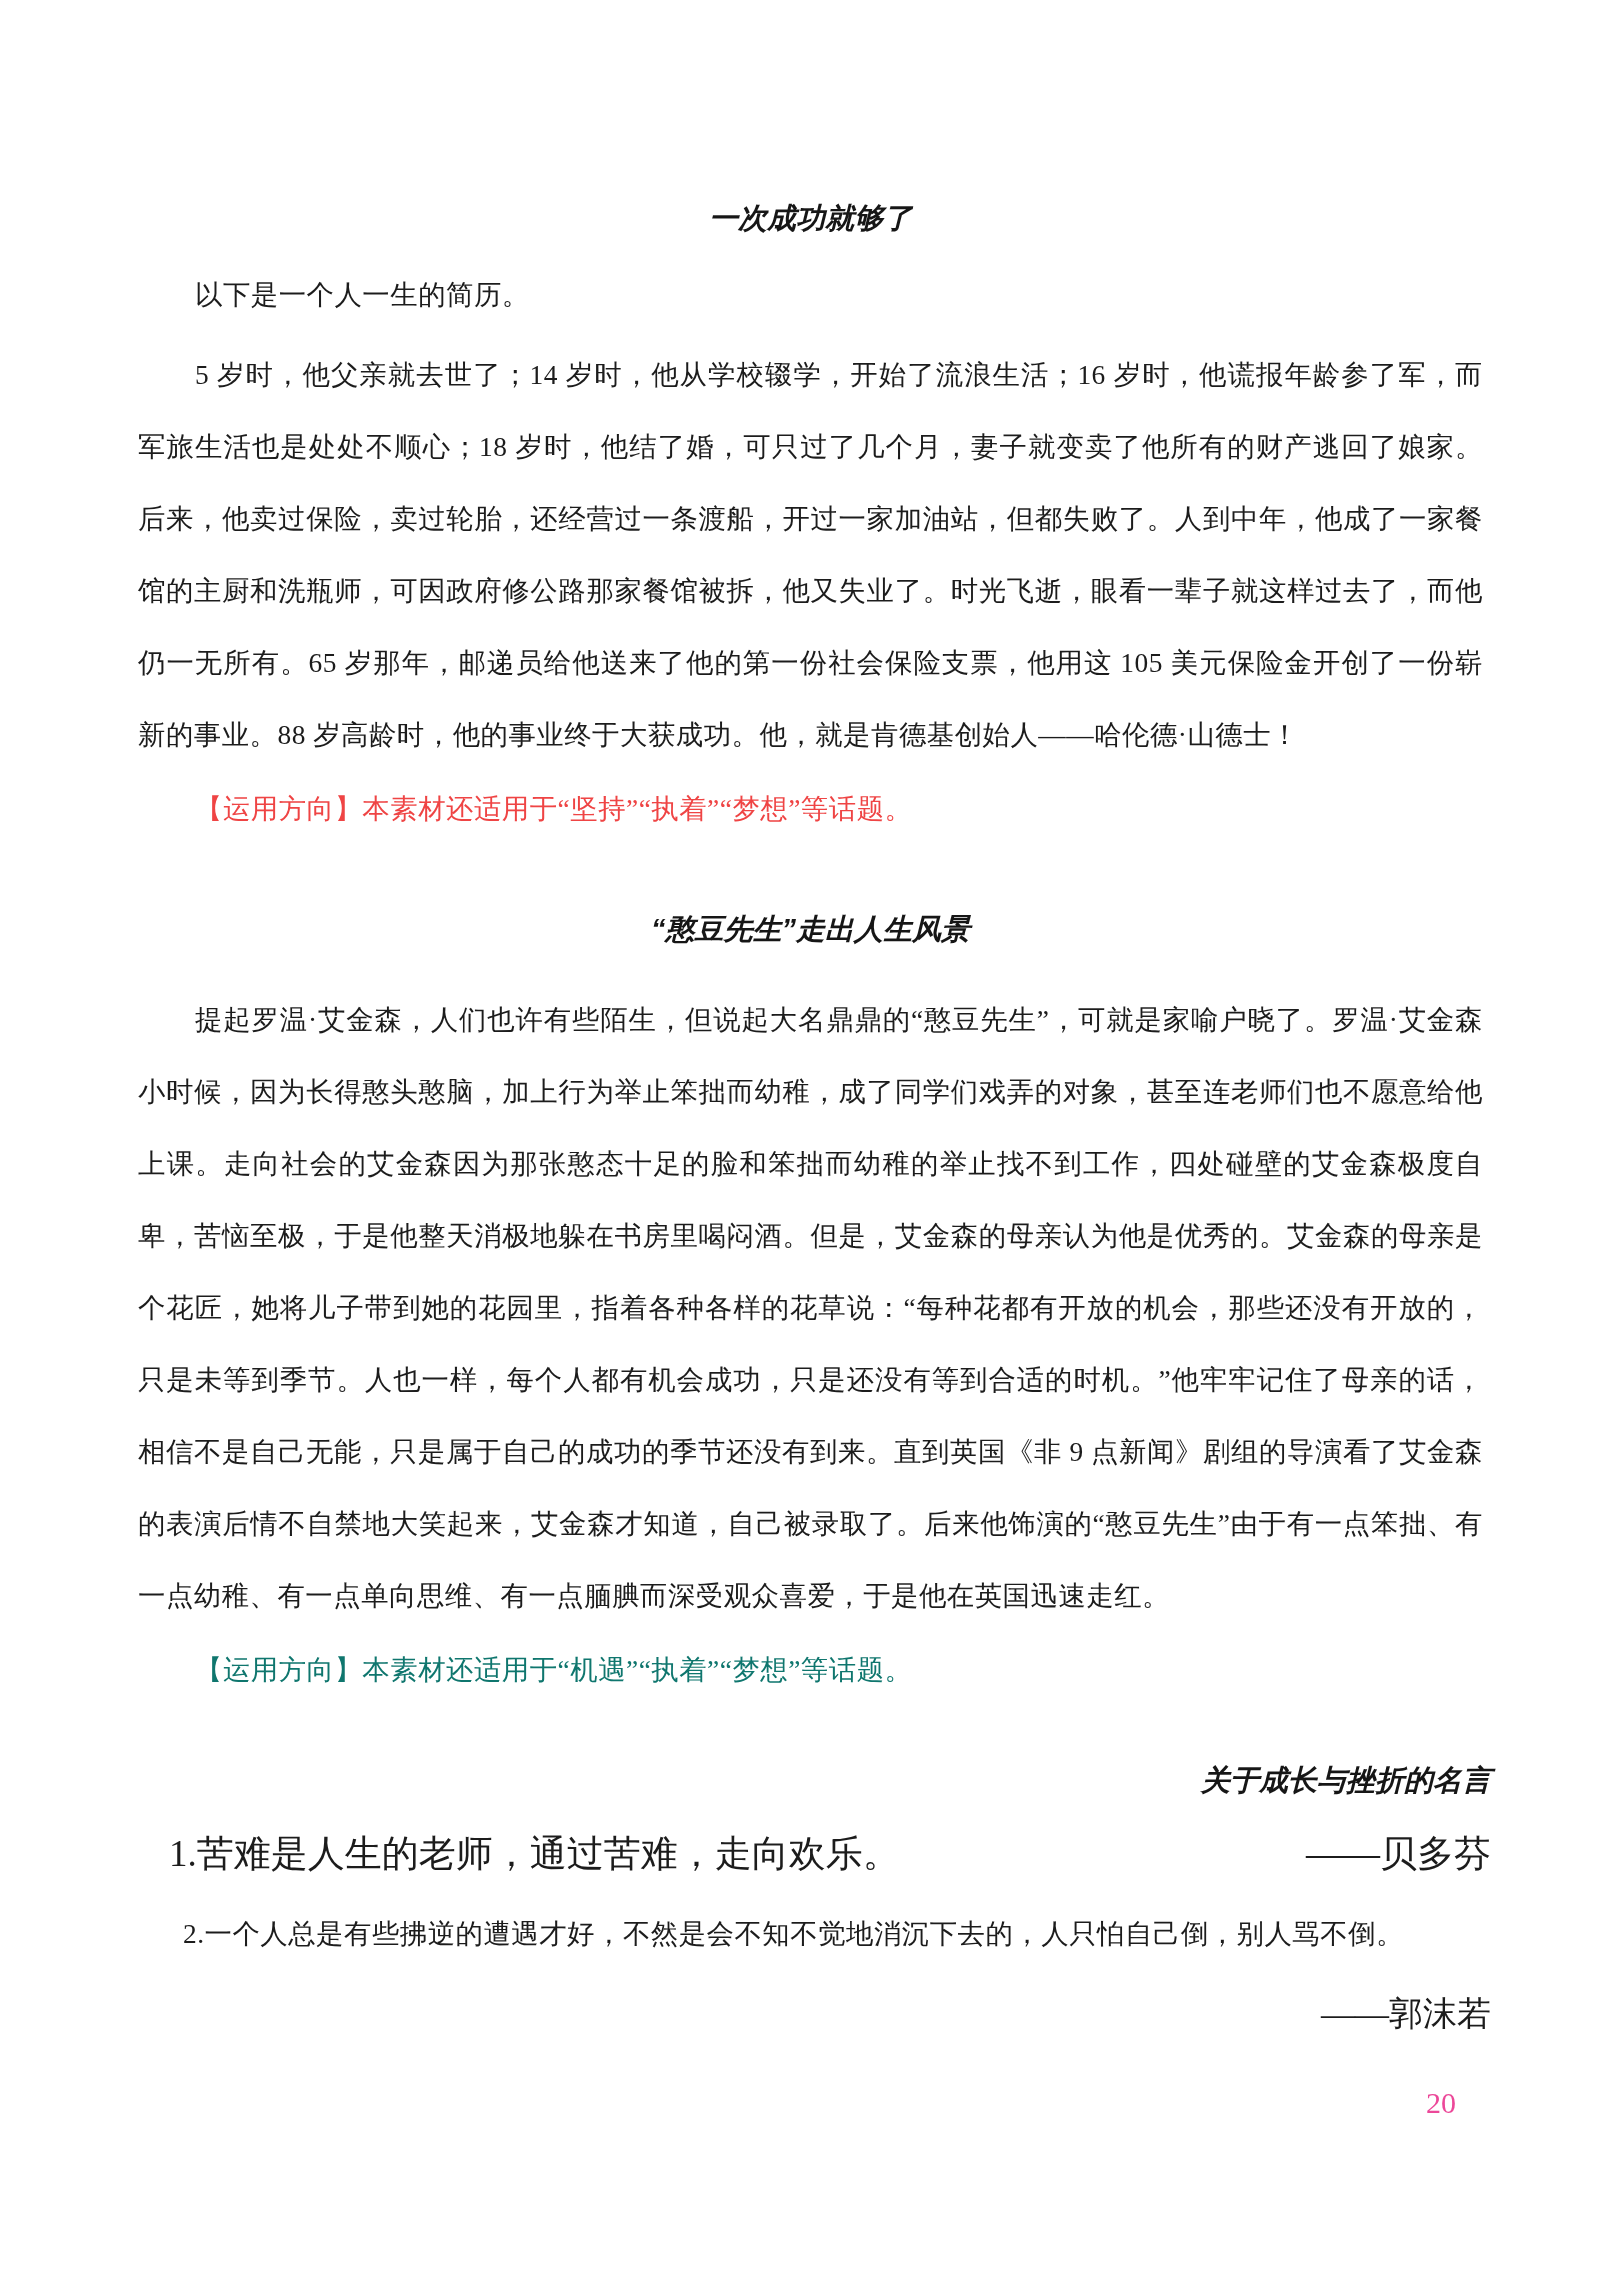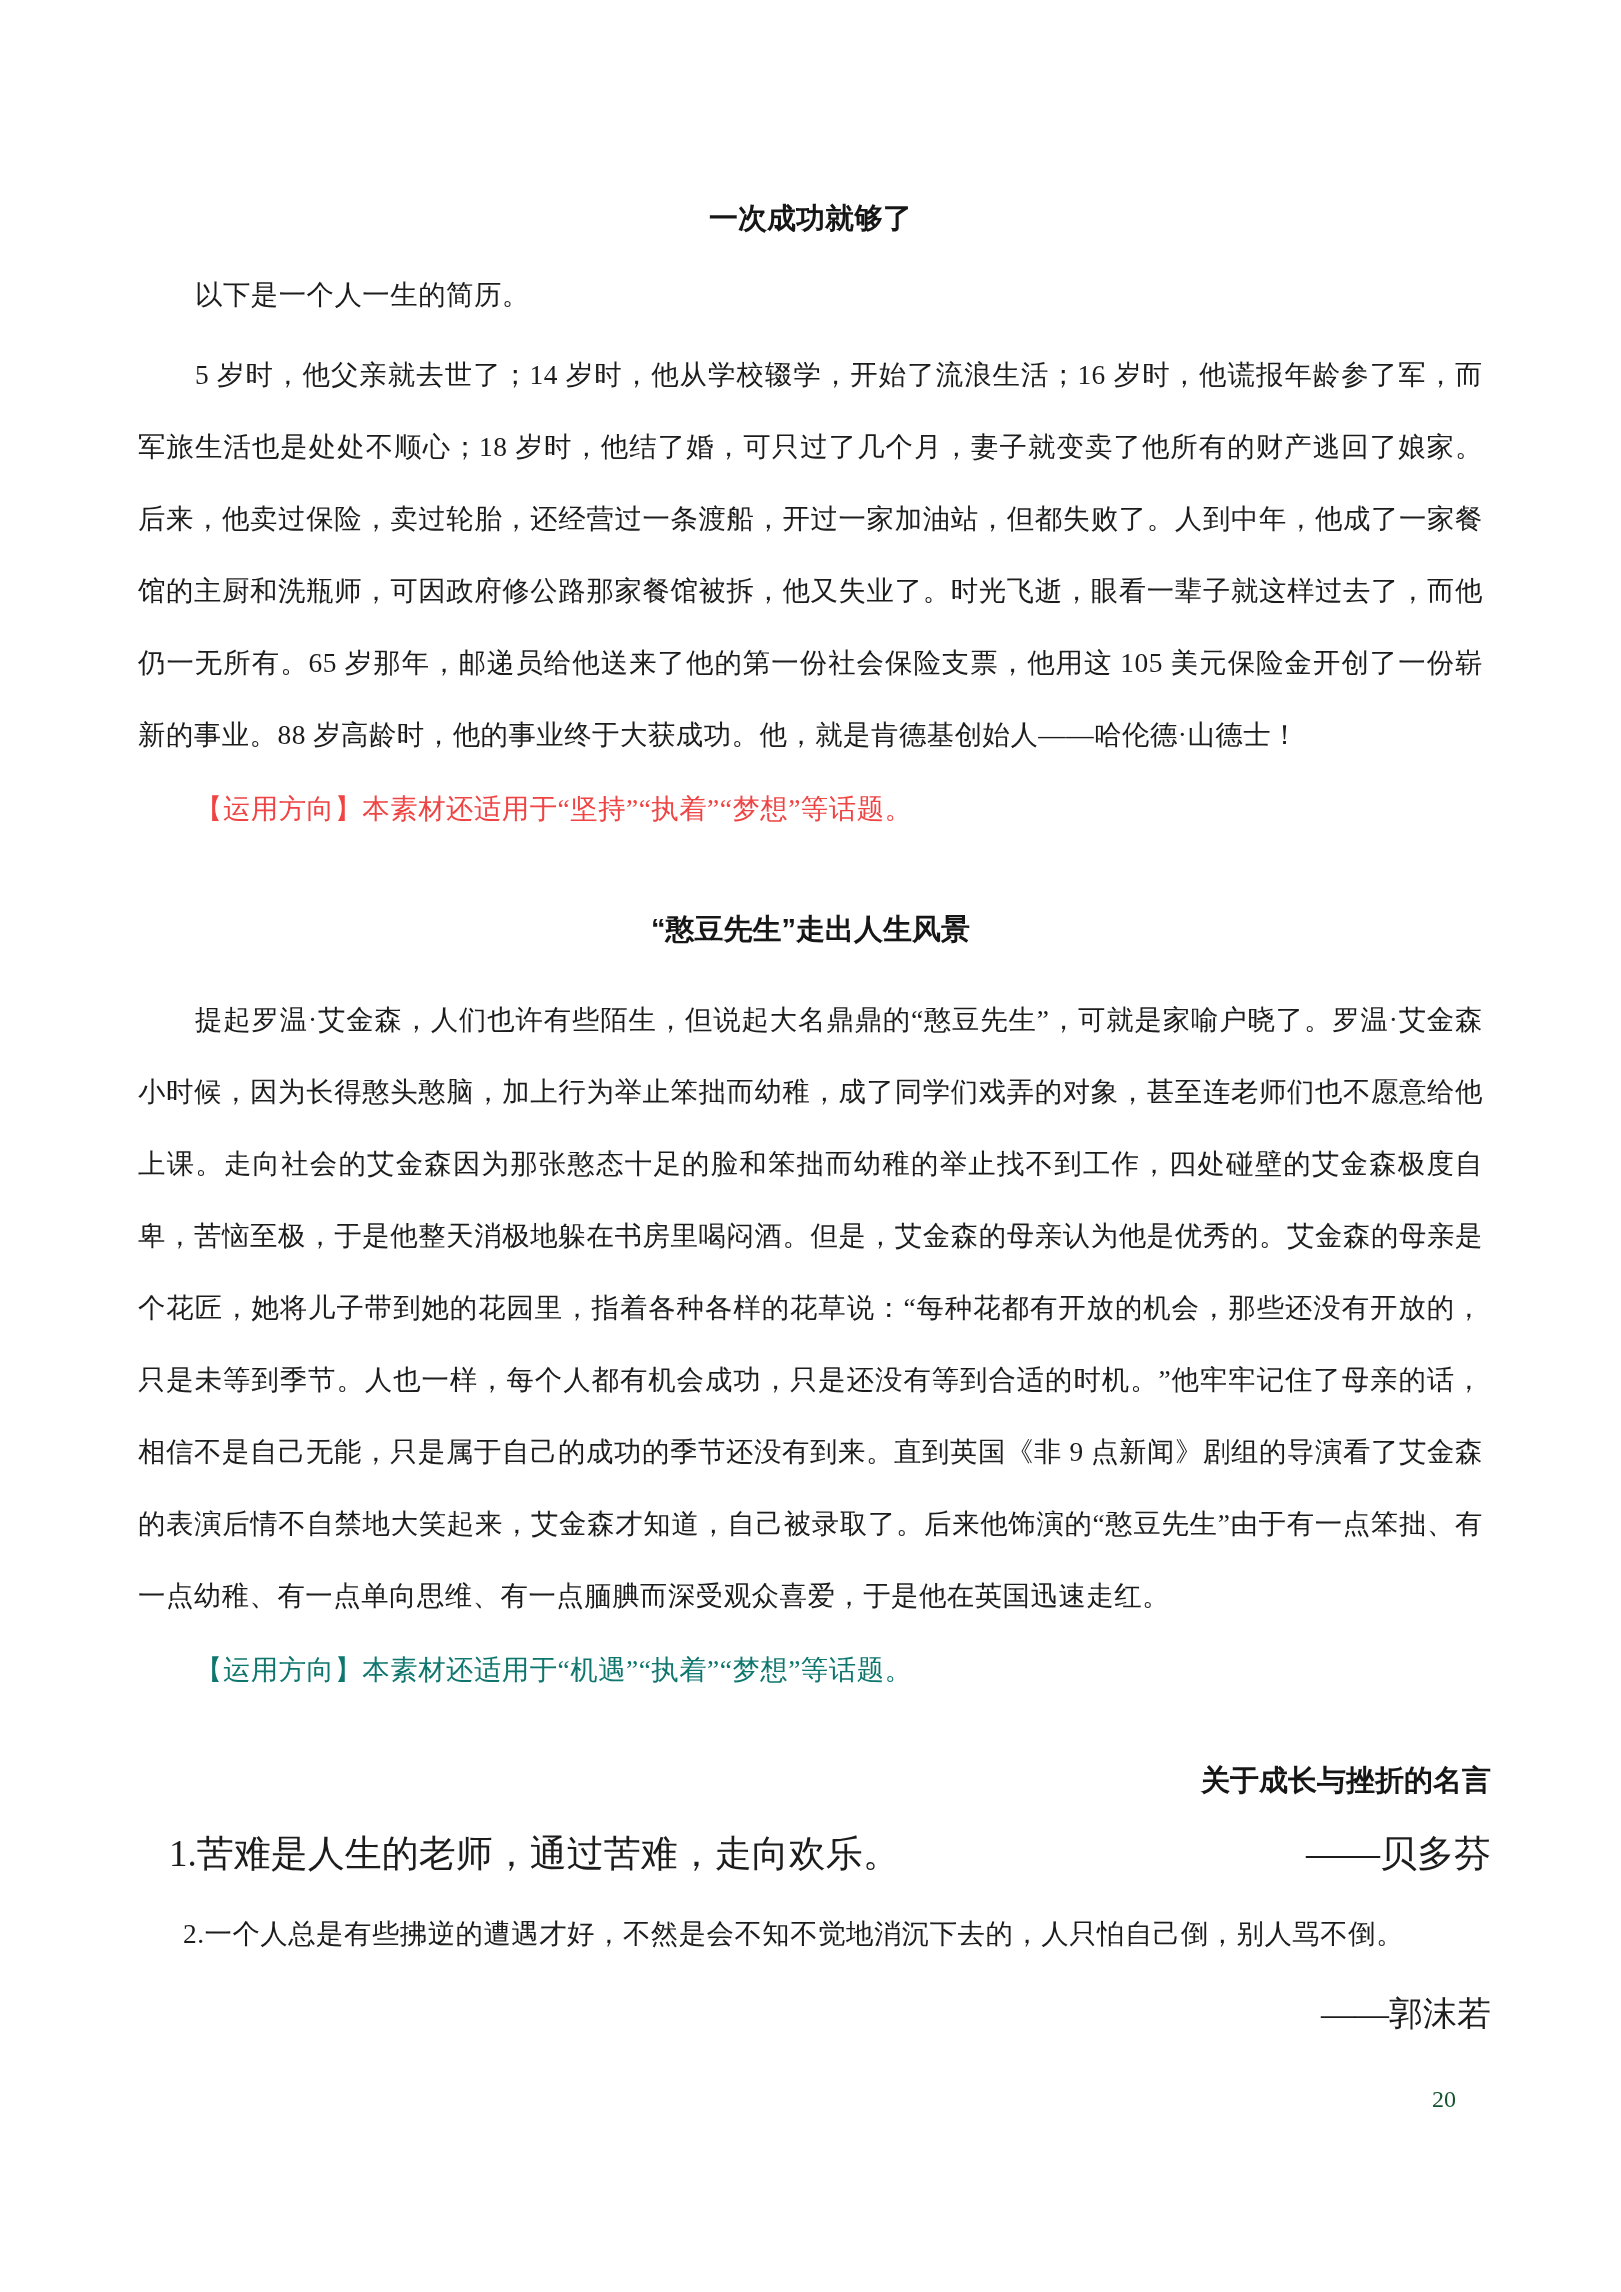--- a/index.html
+++ b/index.html
@@ -20,20 +20,21 @@
     color: #1c1c1c;
   }
   .sec-title {
     font-family: "Liberation Sans", "DejaVu Sans", sans-serif;
     font-weight: bold;
     font-size: 29px;
     line-height: 37px;
     text-align: center;
     margin: 0;
     color: #161616;
+    font-style: italic;
   }
   .t1 { margin-top: 200px; margin-bottom: 21.6px; }
   .t2 { margin-top: 71px;  margin-bottom: 36px; }
   .t3 { margin-top: 61px;  margin-bottom: 19px; text-align: right; }
   .body {
     font-size: 27.4px;
     line-height: 72px;
     text-align: justify;
     margin: 8px;
     letter-spacing: 0.5px;
@@ -55,22 +56,22 @@
   .quote-author-line {
     font-size: 34px;
     line-height: 72px;
     text-align: right;
     margin: 0;
   }
   .page-number {
     position: absolute;
     right: 165px;
     top: 2086px;
-    font-size: 24px;
-    color: #14532d;
+    font-size: 30px;
+    color: #ec4899;
   }
 </style>
 </head>
 <body>
 
 <div class="page">
 
   <h1 class="sec-title t1">一次成功就够了</h1>
 
   <p class="body indent">以下是一个人一生的简历。</p>

